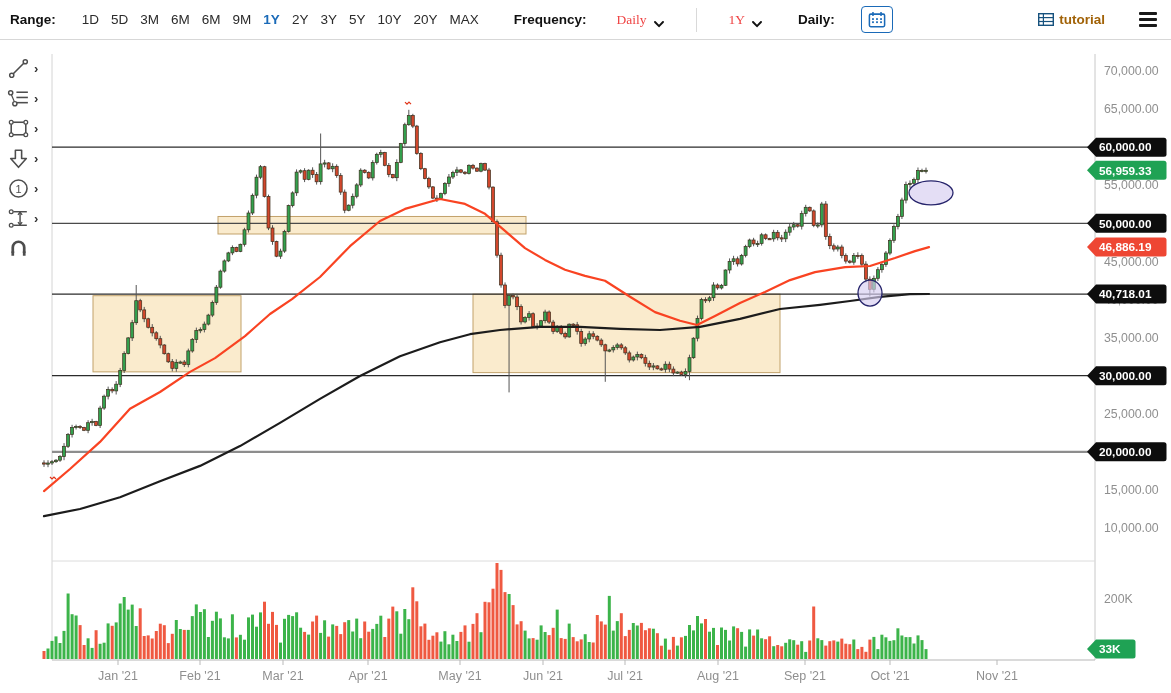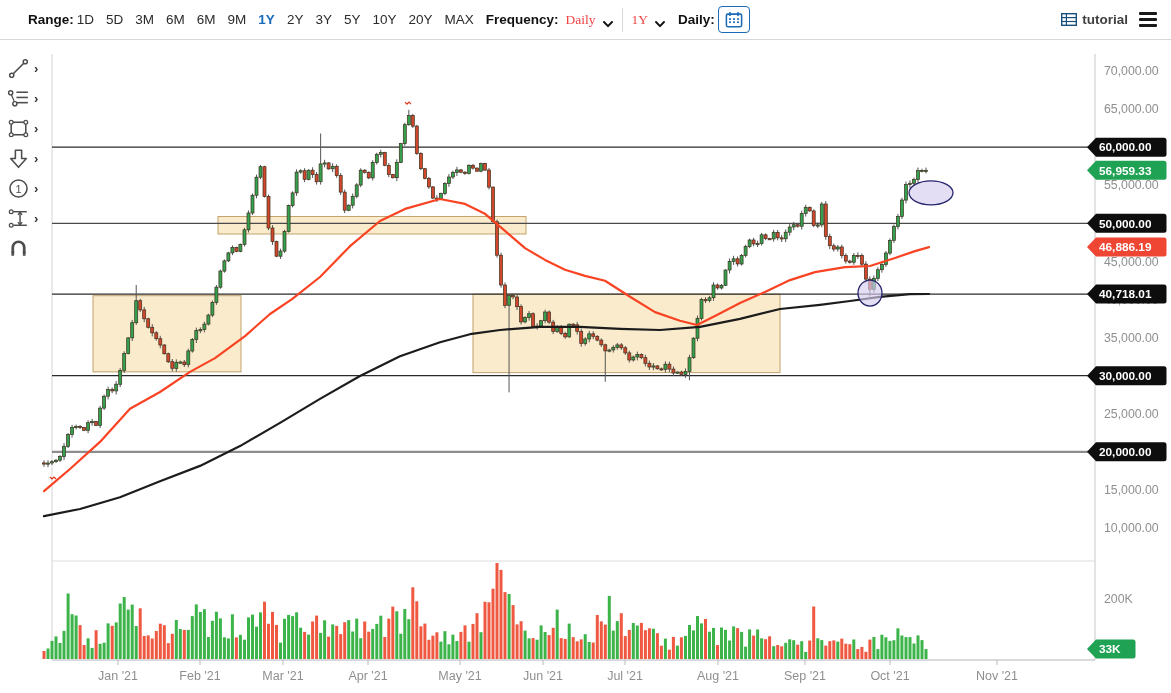--- a/index.html
+++ b/index.html
@@ -1,27 +1,27 @@
 <!DOCTYPE html>
 <html><head>
 <meta charset="utf-8">
 <style>
   html,body{margin:0;padding:0;background:#fff;}
   body{width:1171px;height:693px;overflow:hidden;font-family:"Liberation Sans",sans-serif;-webkit-font-smoothing:antialiased;}
-  .toolbar{height:40px;border-bottom:1px solid #d7d7d7;display:flex;align-items:center;padding:0 12px 0 28px;gap:3px;box-sizing:border-box;background:#fff;}
+  .toolbar{height:40px;border-bottom:1px solid #d7d7d7;display:flex;align-items:center;padding:0 12px 0 10px;gap:26px;box-sizing:border-box;background:#fff;}
   .tlabel{font-weight:700;font-size:13.5px;color:#111;}
   .range-group{display:flex;gap:12px;}
   .range-item{font-size:13.5px;color:#2b2b2b;font-weight:500;cursor:pointer;background:none;border:none;padding:0;font-family:inherit;}
   .range-item.active{color:#1a6ab8;font-weight:700;}
   .dd{display:flex;align-items:flex-end;gap:7px;background:none;border:none;font-family:Liberation Serif, serif;font-size:13.5px;color:#ef4444;cursor:pointer;padding:2px 4px;}
   .chev{width:10px;height:7px;}
   .vsep{width:1px;height:24px;background:#d9d9d9;margin:0 2px;}
   .calbtn{width:32px;height:27px;border:1.6px solid #1a6ab8;border-radius:4px;background:#fff;display:flex;align-items:center;justify-content:center;cursor:pointer;}
   .spacer{flex:1;}
-  .tutorial{display:flex;align-items:center;gap:5px;color:#404040;font-weight:700;font-size:13.5px;text-decoration:none;cursor:pointer;}
+  .tutorial{display:flex;align-items:center;gap:5px;color:#a16207;font-weight:700;font-size:13.5px;text-decoration:none;cursor:pointer;}
   .burger{background:none;border:none;cursor:pointer;display:flex;flex-direction:column;gap:3px;padding:4px 2px;margin-left:6px;}
   .burger span{display:block;width:18px;height:2.7px;background:#191919;border-radius:1px;}
   .stage{position:relative;width:1171px;height:652px;}
   .stage > svg{position:absolute;left:0;top:0;}
   .toolrail{position:absolute;left:6px;top:13px;width:44px;display:flex;flex-direction:column;z-index:5;}
   .tool{height:30px;display:flex;align-items:center;gap:3px;background:none;border:none;cursor:pointer;padding:0;}
   .tool .sub{color:#333;font-weight:700;font-size:13px;line-height:1;}
 </style>
 </head>
 <body>

